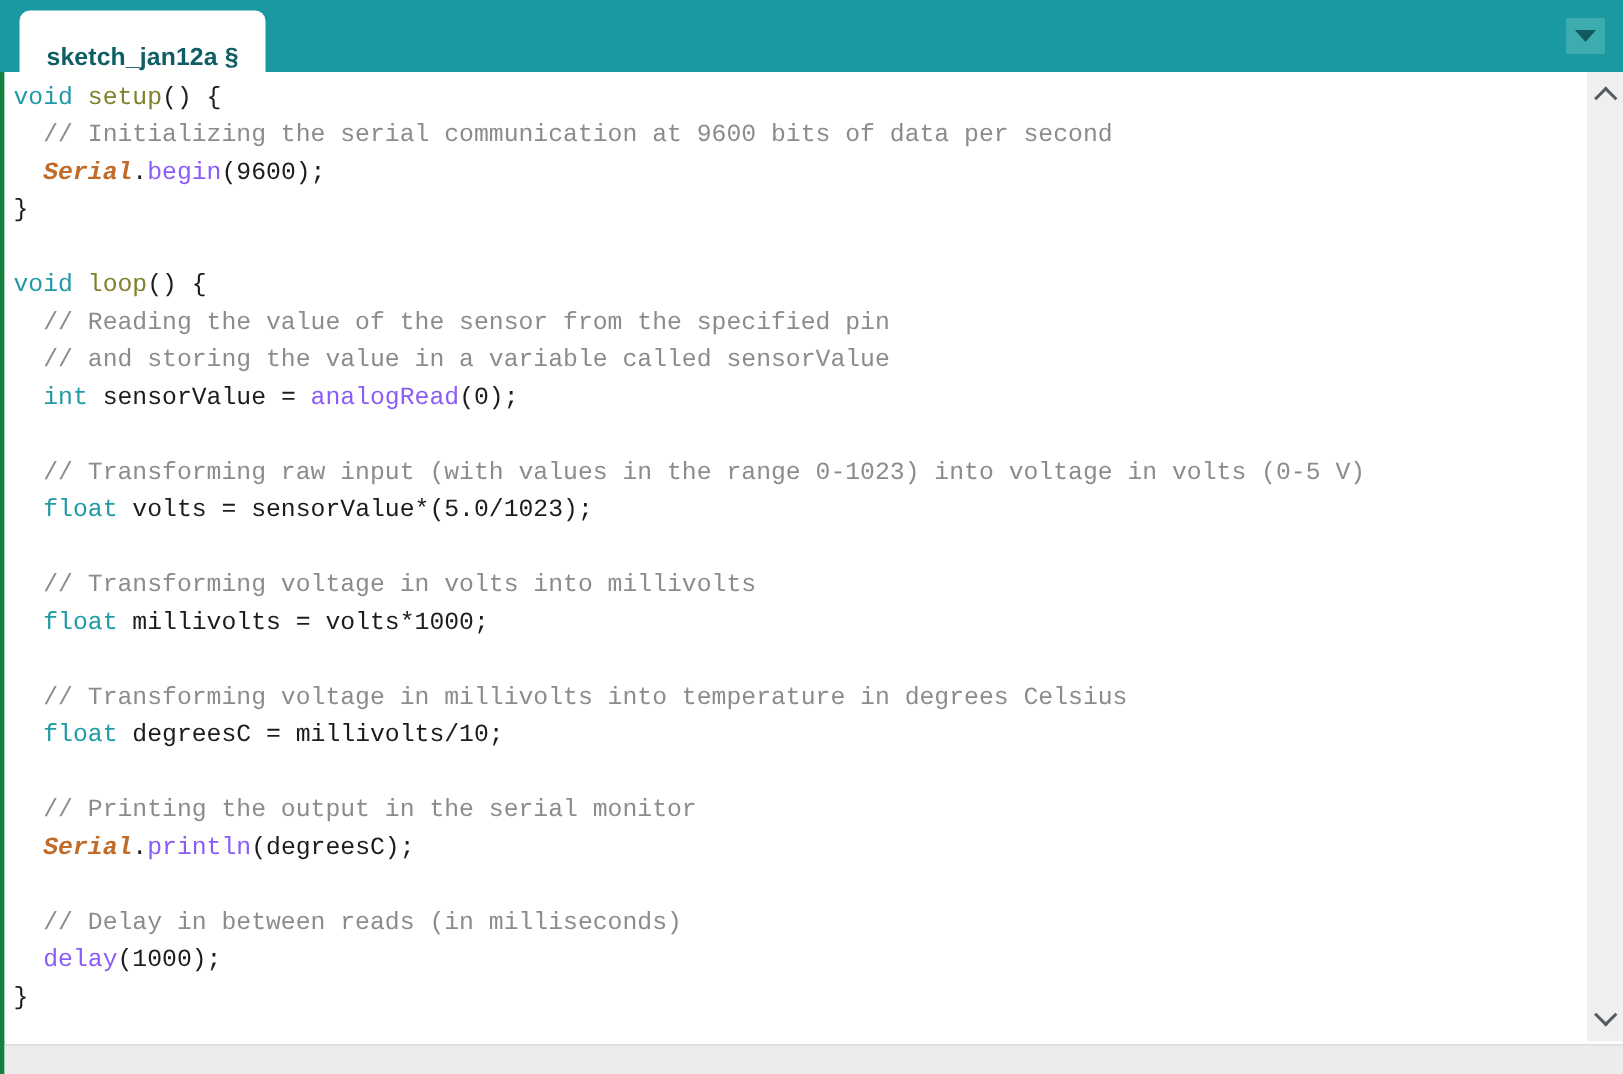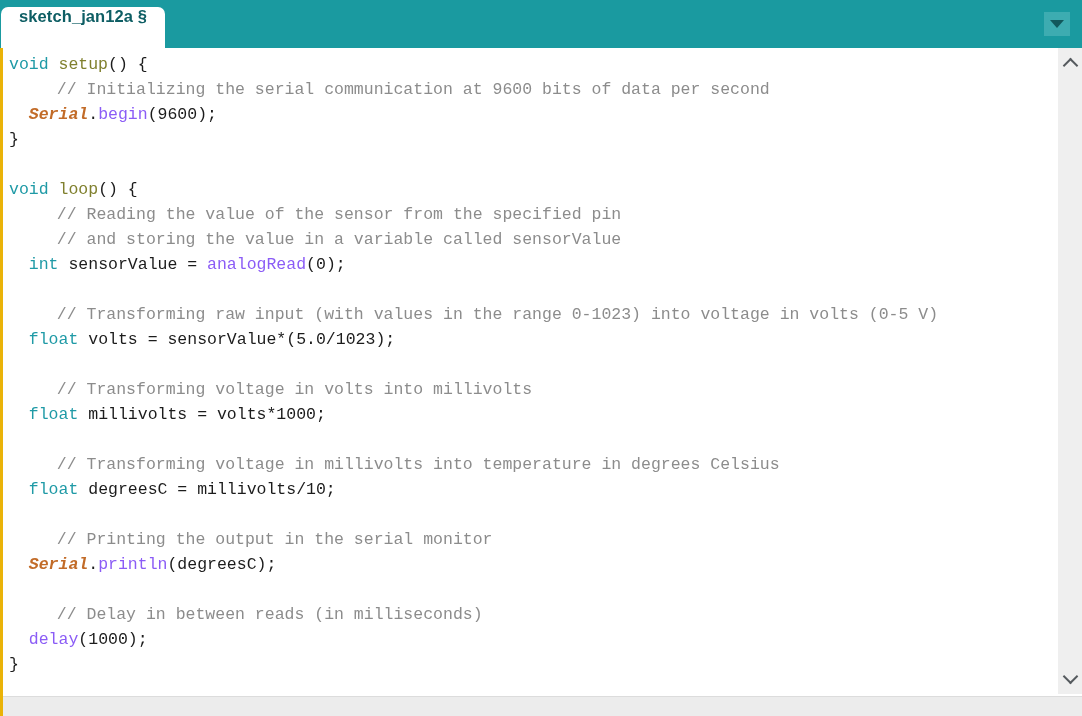--- a/index.html
+++ b/index.html
@@ -28,28 +28,28 @@
     left: 0;
     top: 0;
     width: 1082px;
     height: 48px;
     background: #1a9aa0;
     box-sizing: border-box;
   }
 
   .tab {
     position: absolute;
-    left: 1px;
+    left: 13px;
     top: 7px;
     height: 41px;
     padding: 0 18px 0 18px;
     background: #ffffff;
     border-radius: 7px 7px 0 0;
     display: flex;
-    align-items: flex-start;
+    align-items: flex-end;
     justify-content: center;
     box-sizing: border-box;
   }
 
   .tab-label {
     font-family: "Liberation Sans", sans-serif;
     font-size: 16.5px;
     font-weight: bold;
     color: #0e5e64;
     letter-spacing: 0.1px;
@@ -78,21 +78,21 @@
   }
 
   
   .code-pane {
     position: absolute;
     left: 0;
     top: 48px;
     width: 1082px;
     height: 668px;
     background: #ffffff;
-    border-left: 3px solid #eab308;
+    border-left: 3px solid #15803d;
     box-sizing: border-box;
     overflow: hidden;
   }
 
   .code-area {
     position: absolute;
     left: 0;
     top: 0;
     right: 24px;
     bottom: 22px;
@@ -109,21 +109,21 @@
     line-height: 25px;
     white-space: pre;
     color: #222222;
   }
 
   .ln { height: 25px; white-space: pre; }
 
   
   .tok-kw      { color: #1f9aa6; }
   .tok-fn      { color: #80802e; }
-  .tok-comment { color: #8c8c8c; margin-left: 28px; }
+  .tok-comment { color: #8c8c8c; }
   .tok-lib     { color: #c26b28; font-weight: bold; font-style: italic; }
   .tok-method  { color: #8b5cf6; }
   .tok-plain   { color: #1c1c1c; }
 
   
   .scrollbar {
     position: absolute;
     right: 0;
     top: 0;
     width: 24px;

